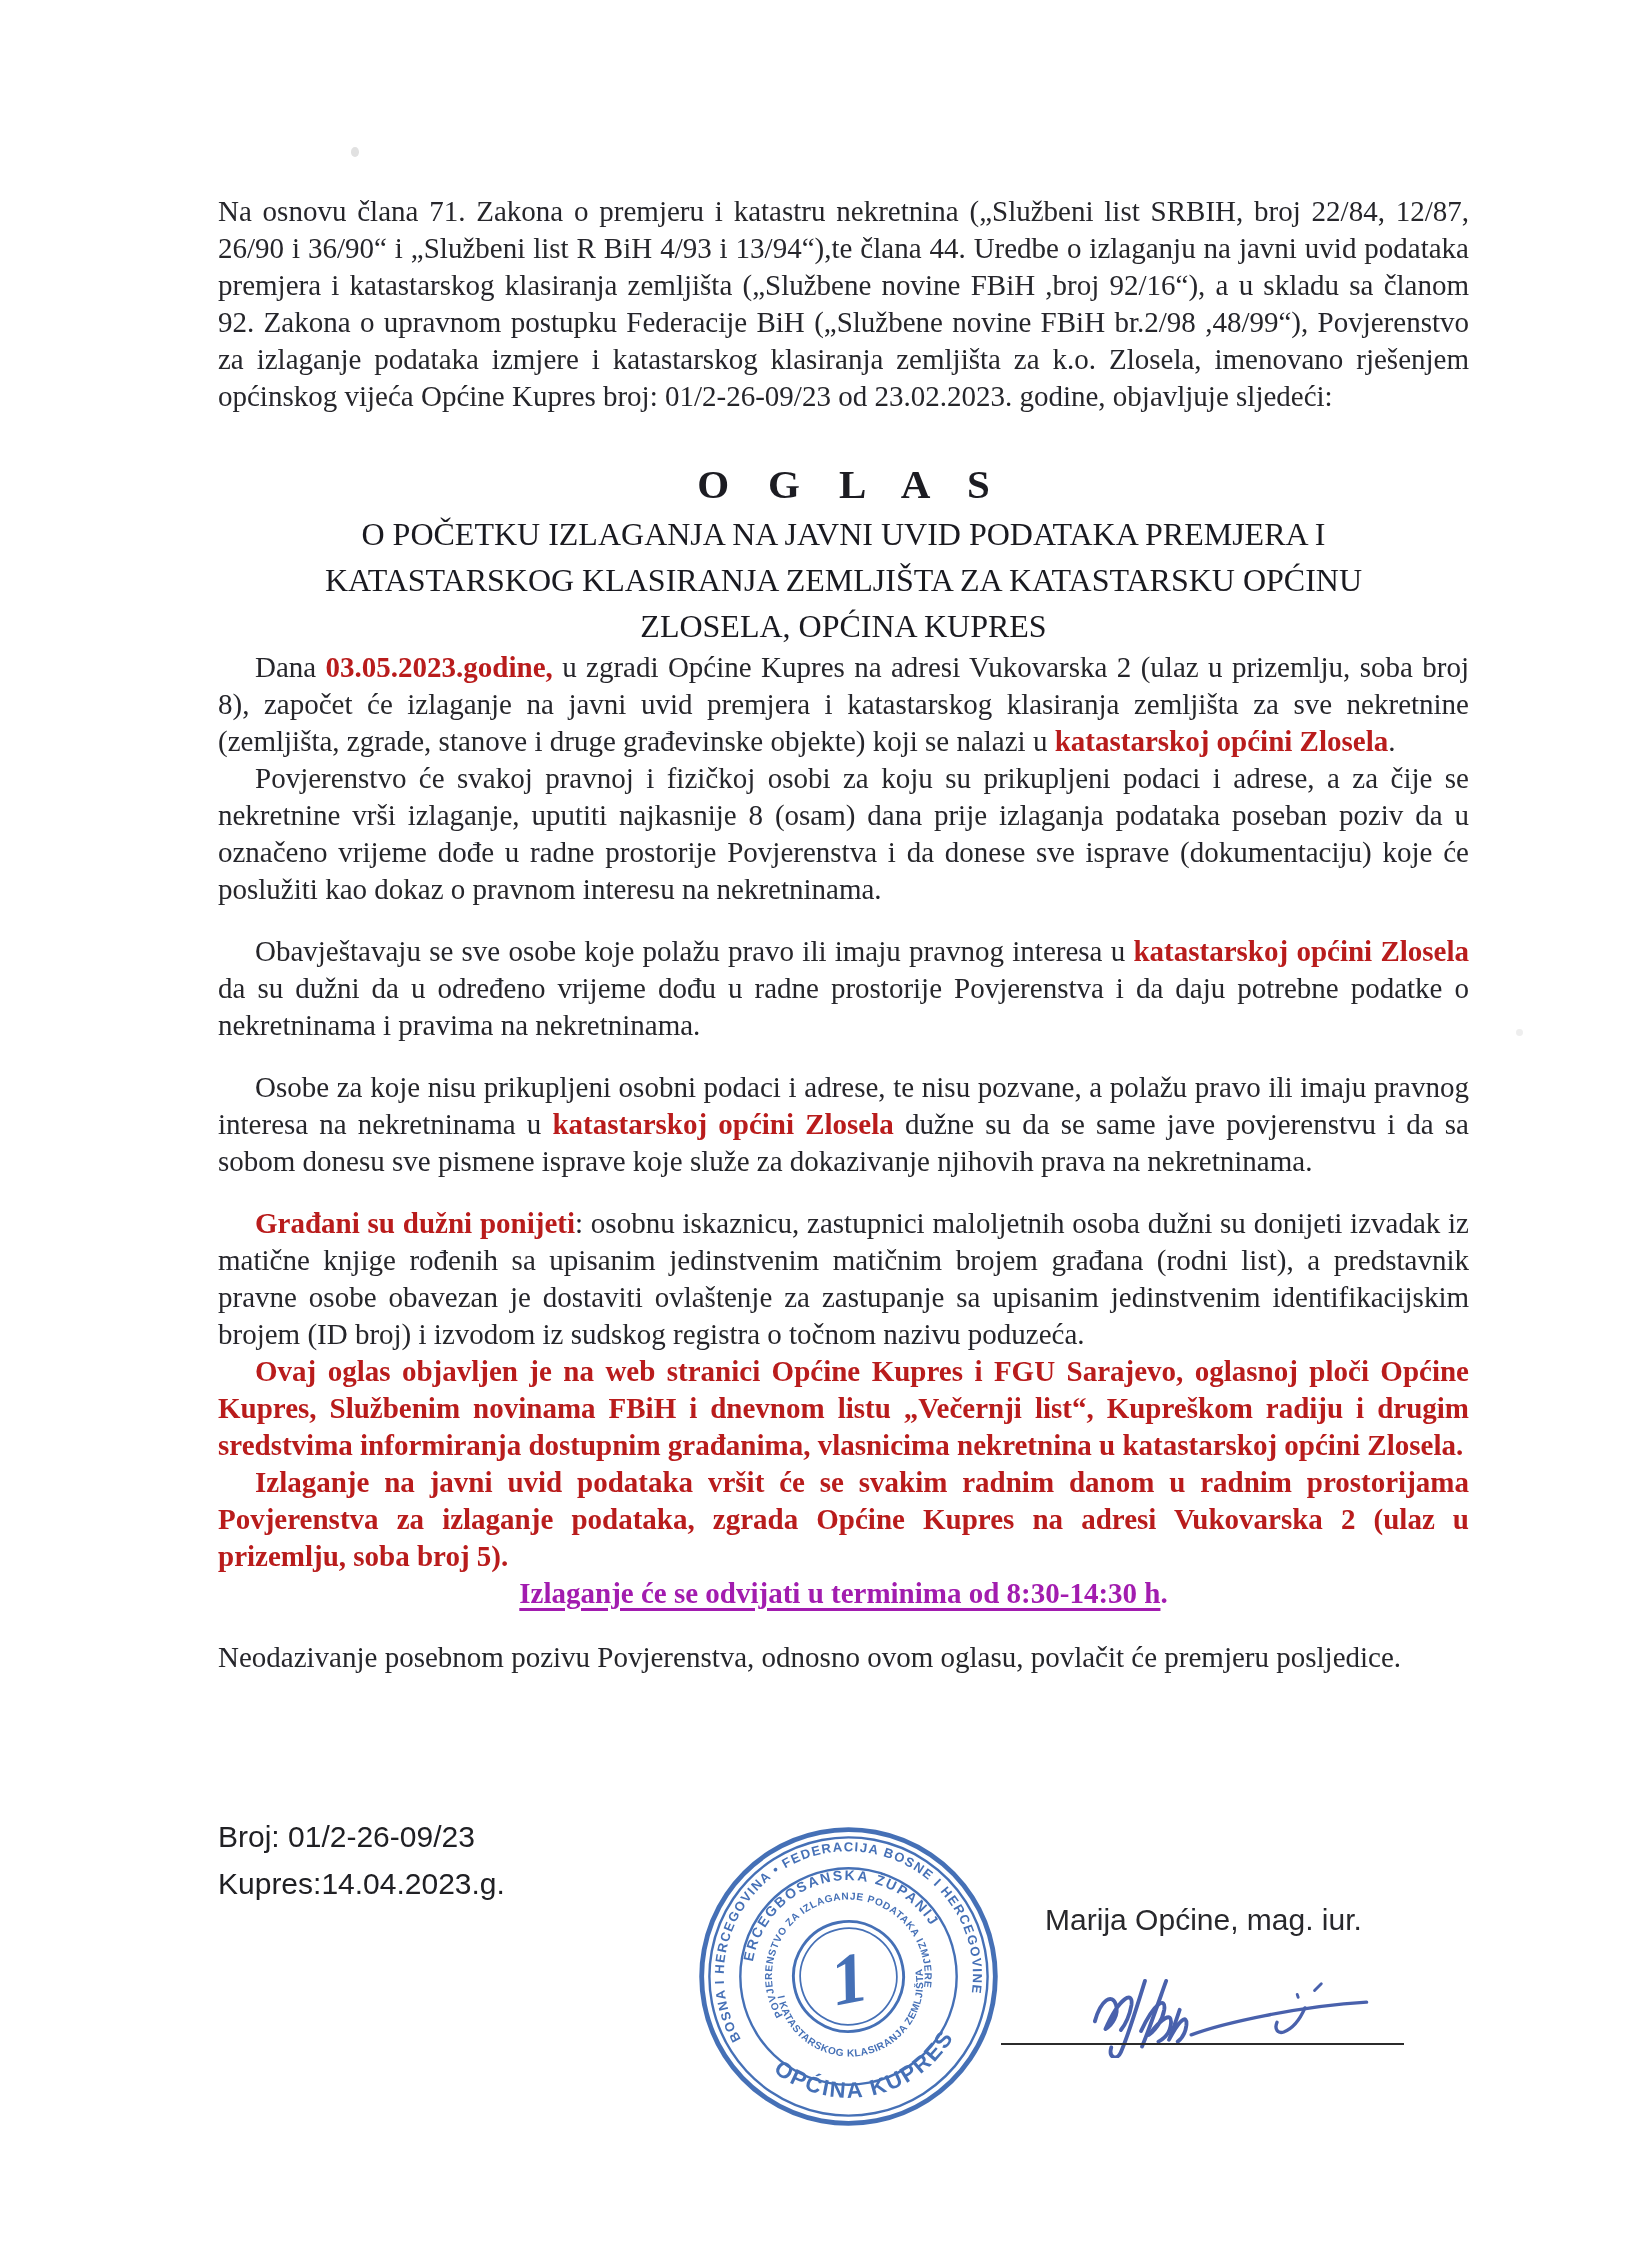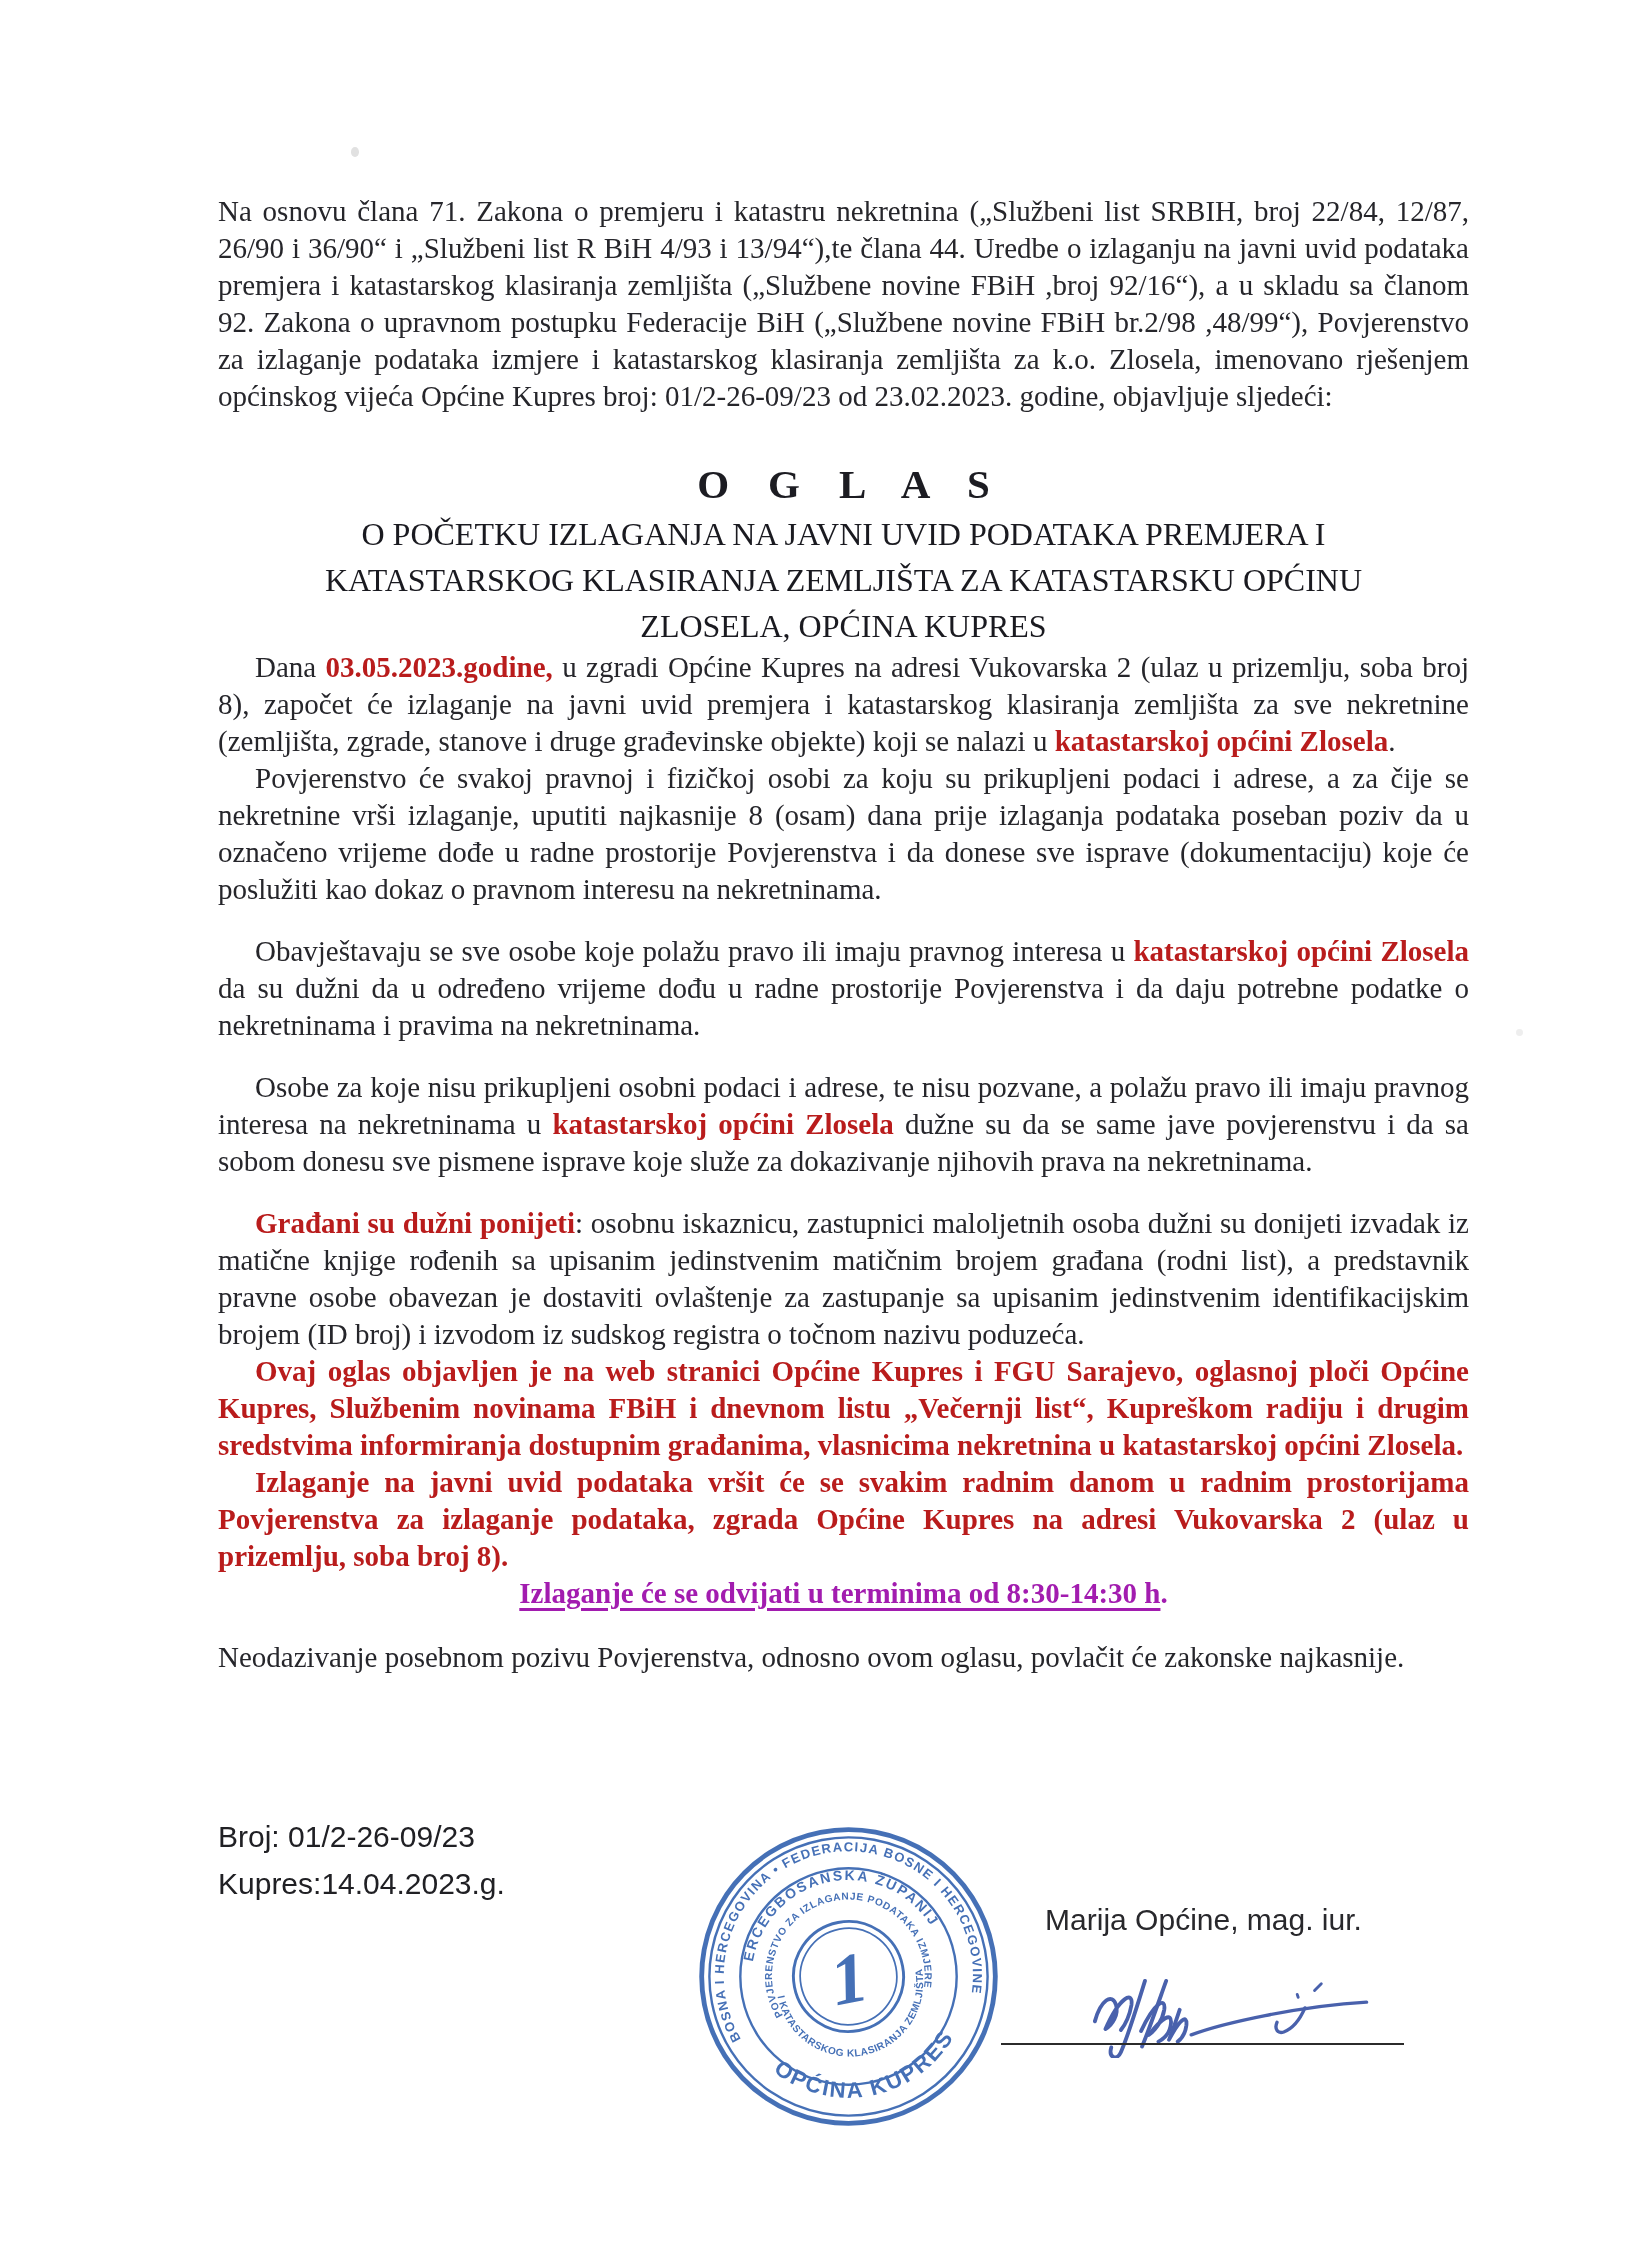--- a/index.html
+++ b/index.html
@@ -53,25 +53,25 @@
       <span class="subline">KATASTARSKOG KLASIRANJA ZEMLJIŠTA ZA KATASTARSKU OPĆINU</span>
       <span class="subline">ZLOSELA, OPĆINA KUPRES</span>
     </h2>
 
     <p class="body just ind"><span>Dana </span><span class="seg-b">03.05.2023.godine,</span><span> u zgradi Općine Kupres na adresi Vukovarska 2 (ulaz u prizemlju, soba broj 8), započet će izlaganje na javni uvid premjera i katastarskog klasiranja zemljišta za sve nekretnine (zemljišta, zgrade, stanove i druge građevinske objekte) koji se nalazi u </span><span class="seg-b">katastarskoj općini Zlosela</span><span>.</span></p>
     <p class="body just ind"><span>Povjerenstvo će svakoj pravnoj i fizičkoj osobi za koju su prikupljeni podaci i adrese, a za čije se nekretnine vrši izlaganje, uputiti najkasnije 8 (osam) dana prije izlaganja podataka poseban poziv da u označeno vrijeme dođe u radne prostorije Povjerenstva i da donese sve isprave (dokumentaciju) koje će poslužiti kao dokaz o pravnom interesu na nekretninama.</span></p>
     <p class="body just ind gap"><span>Obavještavaju se sve osobe koje polažu pravo ili imaju pravnog interesa u </span><span class="seg-b">katastarskoj općini Zlosela</span><span> da su dužni da u određeno vrijeme dođu u radne prostorije Povjerenstva i da daju potrebne podatke o nekretninama i pravima na nekretninama.</span></p>
     <p class="body just ind gap"><span>Osobe za koje nisu prikupljeni osobni podaci i adrese, te nisu pozvane, a polažu pravo ili imaju pravnog interesa na nekretninama u </span><span class="seg-b">katastarskoj općini Zlosela</span><span> dužne su da se same jave povjerenstvu i da sa sobom donesu sve pismene isprave koje služe za dokazivanje njihovih prava na nekretninama.</span></p>
     <p class="body just ind gap"><span class="seg-b">Građani su dužni ponijeti</span><span>: osobnu iskaznicu, zastupnici maloljetnih osoba dužni su donijeti izvadak iz matične knjige rođenih sa upisanim jedinstvenim matičnim brojem građana (rodni list), a predstavnik pravne osobe obavezan je dostaviti ovlaštenje za zastupanje sa upisanim jedinstvenim identifikacijskim brojem (ID broj) i izvodom iz sudskog registra o točnom nazivu poduzeća.</span></p>
     <p class="body just ind"><span class="seg-b">Ovaj oglas objavljen je na web stranici Općine Kupres i FGU Sarajevo, oglasnoj ploči Općine Kupres, Službenim novinama FBiH i dnevnom listu „Večernji list“, Kupreškom radiju i drugim sredstvima informiranja dostupnim građanima, vlasnicima nekretnina u katastarskoj općini Zlosela.</span></p>
-    <p class="body just ind"><span class="seg-b">Izlaganje na javni uvid podataka vršit će se svakim radnim danom u radnim prostorijama Povjerenstva za izlaganje podataka, zgrada Općine Kupres na adresi Vukovarska 2 (ulaz u prizemlju, soba broj 8).</span></p>
+    <p class="body just ind"><span class="seg-b">Izlaganje na javni uvid podataka vršit će se svakim radnim danom u radnim prostorijama Povjerenstva za izlaganje podataka, zgrada Općine Kupres na adresi Vukovarska 2 (ulaz u prizemlju, soba broj 5).</span></p>
 
     <p class="schedule"><span class="schedule-underline">Izlaganje će se odvijati u terminima od 8:30-14:30 h</span><span>.</span></p>
 
-    <p class="body gapbig">Neodazivanje posebnom pozivu Povjerenstva, odnosno ovom oglasu, povlačit će zakonske najkasnije.</p>
+    <p class="body gapbig">Neodazivanje posebnom pozivu Povjerenstva, odnosno ovom oglasu, povlačit će premjeru posljedice.</p>
   </div>
 
   <div class="ref">
     <div>Broj: 01/2-26-09/23</div>
     <div>Kupres:14.04.2023.g.</div>
   </div>
 
   <svg class="stamp" width="311" height="311" viewBox="0 0 322 322">
     <defs>
       <path id="arcOuterTop" d="M 40 205 A 129 129 0 1 1 282 205"></path>

